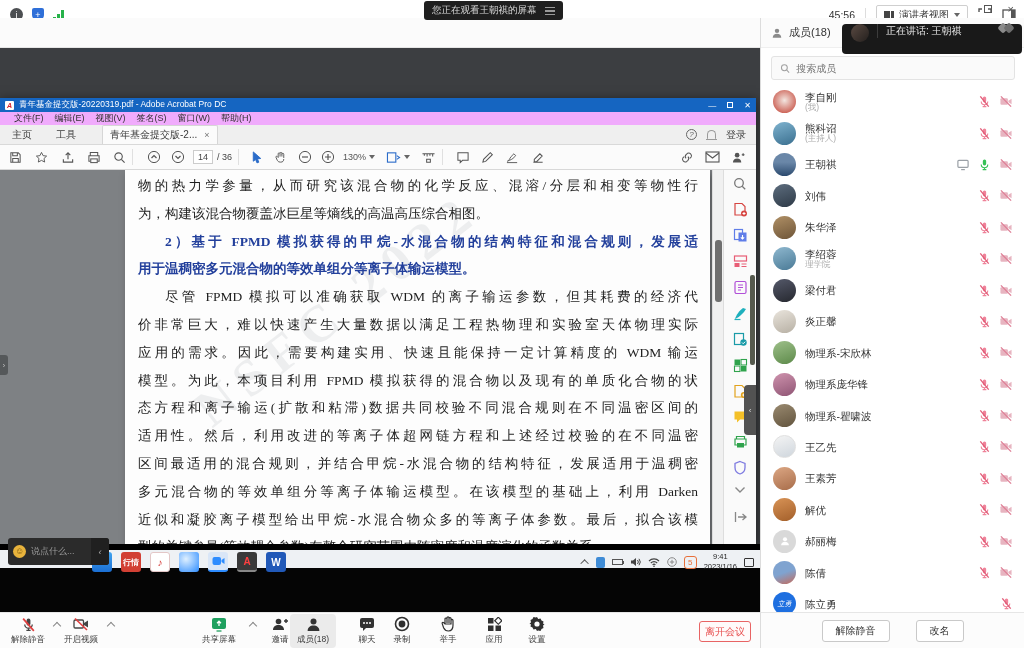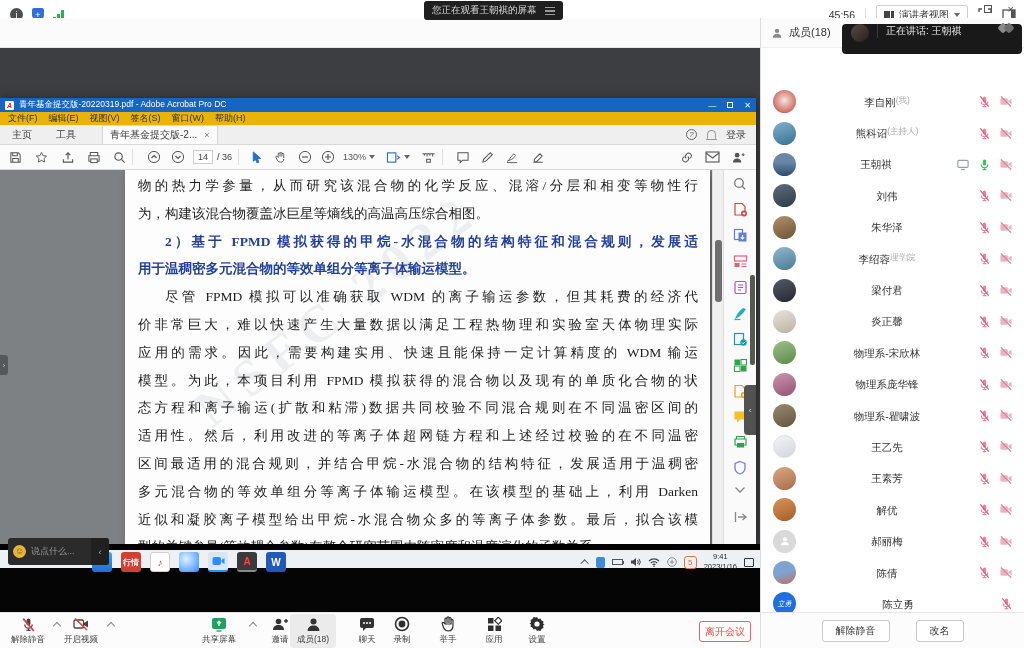--- a/index.html
+++ b/index.html
@@ -40,21 +40,21 @@
 
 #share{left:0;top:48px;width:760px;height:564px;background:#050505}
 #desktop{left:0;top:0;width:760px;height:520px;background:#3c3e41}
 
 #acro{left:0;top:50px;width:756px;height:446px;background:#fff;box-shadow:0 2px 10px rgba(0,0,0,.55)}
 #acro-title{left:0;top:0;width:100%;height:14px;background:#1565c1;display:flex;align-items:center;gap:5px;padding:0 5px}
 .acro-logo{width:9px;height:9px;background:#fff;border-radius:1px;color:#d6232e;font-size:7px;font-weight:bold;display:flex;align-items:center;justify-content:center;line-height:1}
 #acro-title .t{color:#fff;font-size:8.5px;flex:1;white-space:nowrap;overflow:hidden}
 #acro-title .wc{display:flex;gap:11px;color:#fff;font-size:8px;align-items:center}
 #acro-title .sq{width:6px;height:6px;border:1px solid #fff}
-#acro-menu{left:0;top:14px;width:100%;height:13px;background:#eab308;display:flex;gap:11px;align-items:center;padding-left:8px;font-size:9px;color:#333}
+#acro-menu{left:0;top:14px;width:100%;height:13px;background:#f0abfc;display:flex;gap:11px;align-items:center;padding-left:14px;font-size:9px;color:#333}
 #acro-tabs{left:0;top:27px;width:100%;height:20px;background:#efefef;border-bottom:1px solid #d9d9d9;display:flex;align-items:center;font-size:10px;color:#3a3a3a}
 #acro-tabs .tab{padding:0 12px}
 #doc-tab{height:19px;margin-left:14px;background:#fbfbfb;border:1px solid #d6d6d6;border-bottom:none;border-radius:2px 2px 0 0;display:flex;align-items:center;gap:7px;padding:0 7px}
 #doc-tab .x{color:#777;font-size:9px}
 #tabs-right{margin-left:auto;display:flex;align-items:center;gap:10px;padding-right:10px}
 .qm{width:11px;height:11px;border:1px solid #666;border-radius:50%;font-size:8px;color:#666;display:flex;align-items:center;justify-content:center}
 .bell{width:9px;height:9px;border:1.3px solid #9a9a9a;border-radius:5px 5px 1px 1px;border-bottom:none;position:relative}
 .bell:after{content:"";position:absolute;left:-2px;bottom:-1px;width:11px;height:1.3px;background:#9a9a9a}
 #acro-tools{left:0;top:47px;width:100%;height:25px;background:#fbfbfb;border-bottom:1px solid #d8d8d8;display:flex;align-items:center;color:#555;font-size:9px}
 #acro-tools svg{flex:none}
@@ -97,21 +97,21 @@
 
 #panel{left:760px;top:18px;width:264px;height:594px;background:#fff;border-left:1px solid #dcdcdc}
 #panel-head{left:0;top:0;width:100%;height:30px;display:flex;align-items:center;padding:0 10px;border-bottom:1px solid #efefef;background:#fbfbfb}
 #panel-head .ph-t{font-size:11px;color:#333;margin-left:6px}
 #panel-head .burger{margin-left:auto}
 #searchbox{left:10px;top:38px;width:244px;height:24px;background:#fafafa;border:1px solid #e3e3e3;border-radius:3px;display:flex;align-items:center;gap:6px;padding:0 8px}
 #searchbox input{border:none;outline:none;background:transparent;font-size:10px;color:#666;width:100%;font-family:inherit}
 #mlist{left:0;top:68px;width:264px;height:526px;overflow:hidden}
 .mrow{height:31.4px;display:flex;align-items:center;padding:0 12px;gap:9px}
 .avatar{width:23px;height:23px;border-radius:50%;flex:none;color:#fff;font-size:7px;display:flex;align-items:center;justify-content:center}
-.mtext{flex:1;display:flex;flex-direction:row;justify-content:center;line-height:1.15;overflow:hidden}
+.mtext{flex:1;display:flex;flex-direction:column;justify-content:center;line-height:1.15;overflow:hidden}
 .mname{font-size:10.5px;color:#333;white-space:nowrap}
 .msub{font-size:8.5px;color:#ababab}
 .msub:empty{display:none}
 .micons{display:flex;gap:8px;align-items:center;flex:none}
 #panel-foot{left:760px;top:612px;width:264px;height:36px;background:#fcfcfc;border-left:1px solid #dcdcdc;border-top:1px solid #e6e6e6;display:flex;align-items:center;justify-content:center;gap:26px;z-index:10}
 .pf-btn{border:1px solid #c9c9c9;border-radius:3px;background:#fff;font-size:10px;color:#333;padding:3px 13px;font-family:inherit}
 
 #bottombar{left:0;top:612px;width:760px;height:36px;background:#fcfcfc;border-top:1px solid #e6e6e6;z-index:10}
 .btool{position:absolute;top:3px;width:46px;display:flex;flex-direction:column;align-items:center;gap:2px;font-size:8.5px;color:#3c3c3c}
 .btool .ib{height:16px;display:flex;align-items:center;justify-content:center}
@@ -444,20 +444,27 @@
 
 <div class="abs" id="panel">
   <div class="abs" id="panel-head">
     <svg width="12" height="12" viewBox="0 0 14 14">
         <circle cx="7" cy="4.5" r="2.6" fill="#8a8a8a"></circle>
         <path d="M2 12.5c0-3 2.2-4.6 5-4.6s5 1.6 5 4.6z" fill="#8a8a8a"></path>
       </svg>
     <span class="ph-t">成员(18)</span>
     <i class="burger"></i>
   </div>
+  <div class="abs" id="searchbox">
+    <svg width="11" height="11" viewBox="0 0 14 14">
+        <circle cx="6" cy="6" r="4" fill="none" stroke="#a0a0a0" stroke-width="1.4"></circle>
+        <path d="M9 9l3.5 3.5" stroke="#a0a0a0" stroke-width="1.4"></path>
+      </svg>
+    <input readonly="" placeholder="搜索成员" style="">
+  </div>
   <div class="abs" id="mlist">
 
     <div class="mrow">
       <i class="avatar" style="background:radial-gradient(circle at 50% 45%,#f3e6e0,#c0392b)"></i>
       <span class="mtext">
           <span class="mname">李自刚</span>
           <span class="msub">(我)</span>
         </span>
       <span class="micons">
         <svg width="13" height="13" viewBox="0 0 14 14">

